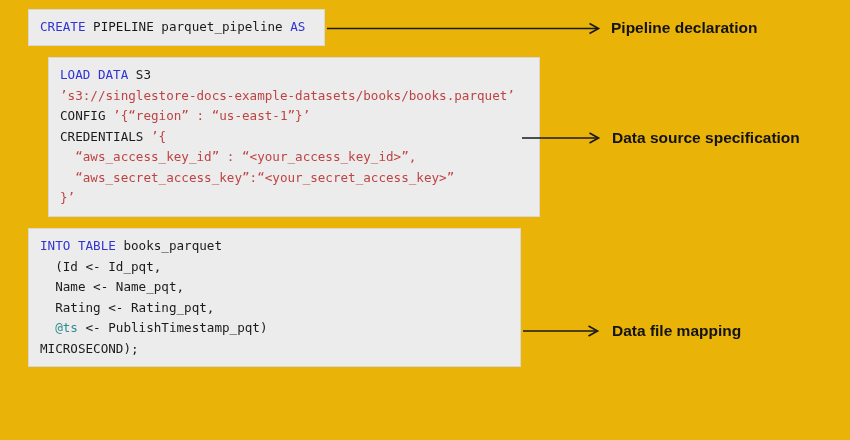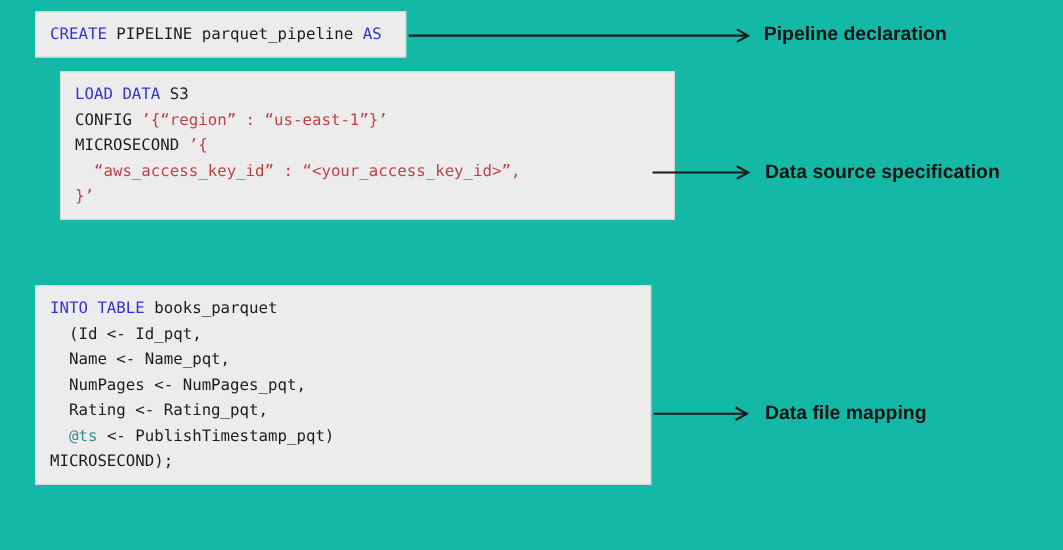--- a/index.html
+++ b/index.html
@@ -4,21 +4,21 @@
 <style>
   html, body {
     margin: 0;
     padding: 0;
     background: #ffffff;
   }
   .canvas {
     position: relative;
     width: 850px;
     height: 440px;
-    background: #14b8a6;
+    background: #eab308;
     overflow: hidden;
     font-family: "Liberation Sans", sans-serif;
   }
   .code-box {
     position: absolute;
     background: var(--box-bg, #ececec);
     border: 1px solid var(--box-border, #d8d8d8);
     padding: 7px 11px;
     box-sizing: border-box;
     font-family: "DejaVu Sans Mono", "Liberation Mono", monospace;
@@ -65,31 +65,32 @@
 <body>
 
 <div class="canvas">
 
   <div class="code-box box1">
       <div class="code-line"><span class="tok-k">CREATE</span><span class="tok-p"> PIPELINE parquet_pipeline </span><span class="tok-k">AS</span></div>
     </div>
 
   <div class="code-box box2">
       <div class="code-line"><span class="tok-k">LOAD DATA</span><span class="tok-p"> S3</span></div>
+      <div class="code-line"><span class="tok-s">’s3://singlestore-docs-example-datasets/books/books.parquet’</span></div>
       <div class="code-line"><span class="tok-p">CONFIG </span><span class="tok-s">’{“region” : “us-east-1”}’</span></div>
-      <div class="code-line"><span class="tok-p">MICROSECOND </span><span class="tok-s">’{</span></div>
+      <div class="code-line"><span class="tok-p">CREDENTIALS </span><span class="tok-s">’{</span></div>
       <div class="code-line"><span class="tok-s">  “aws_access_key_id” : “&lt;your_access_key_id&gt;”,</span></div>
+      <div class="code-line"><span class="tok-s">  “aws_secret_access_key”:“&lt;your_secret_access_key&gt;”</span></div>
       <div class="code-line"><span class="tok-s">}’</span></div>
     </div>
 
   <div class="code-box box3">
       <div class="code-line"><span class="tok-k">INTO TABLE</span><span class="tok-p"> books_parquet</span></div>
       <div class="code-line"><span class="tok-p">  (Id &lt;- Id_pqt,</span></div>
       <div class="code-line"><span class="tok-p">  Name &lt;- Name_pqt,</span></div>
-      <div class="code-line"><span class="tok-p">  NumPages &lt;- NumPages_pqt,</span></div>
       <div class="code-line"><span class="tok-p">  Rating &lt;- Rating_pqt,</span></div>
       <div class="code-line"><span class="tok-p">  </span><span class="tok-v">@ts</span><span class="tok-p"> &lt;- PublishTimestamp_pqt)</span></div>
       <div class="code-line"><span class="tok-p">MICROSECOND);</span></div>
     </div>
 
   <svg class="arrow-layer" viewBox="0 0 850 440" xmlns="http://www.w3.org/2000/svg">
     <g>
       <path d="M327,28.5 L598,28.5"></path>
       <path d="M589.5,23.5 L598.5,28.5 L589.5,33.5"></path>
     </g>

